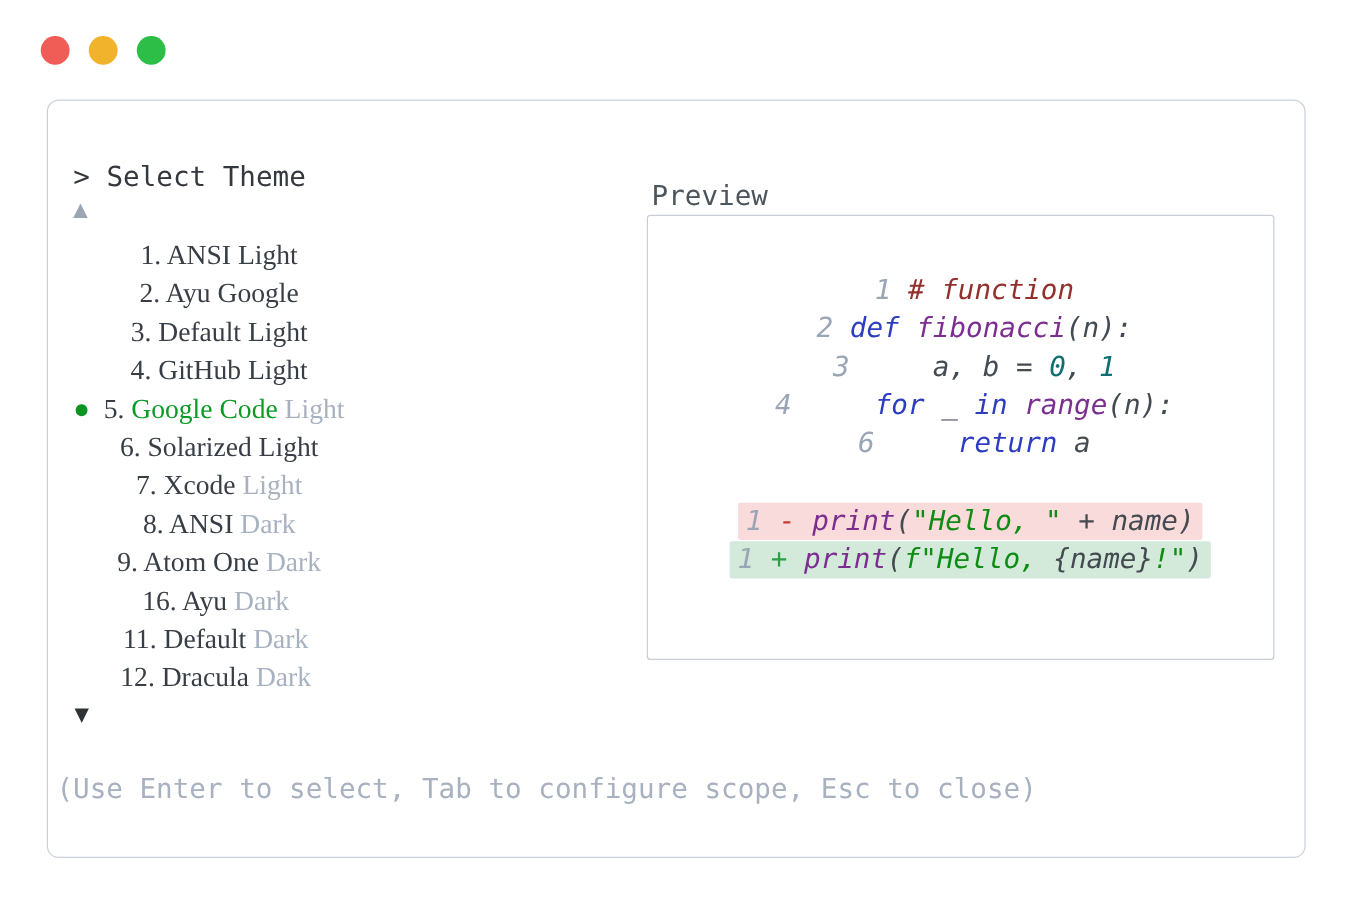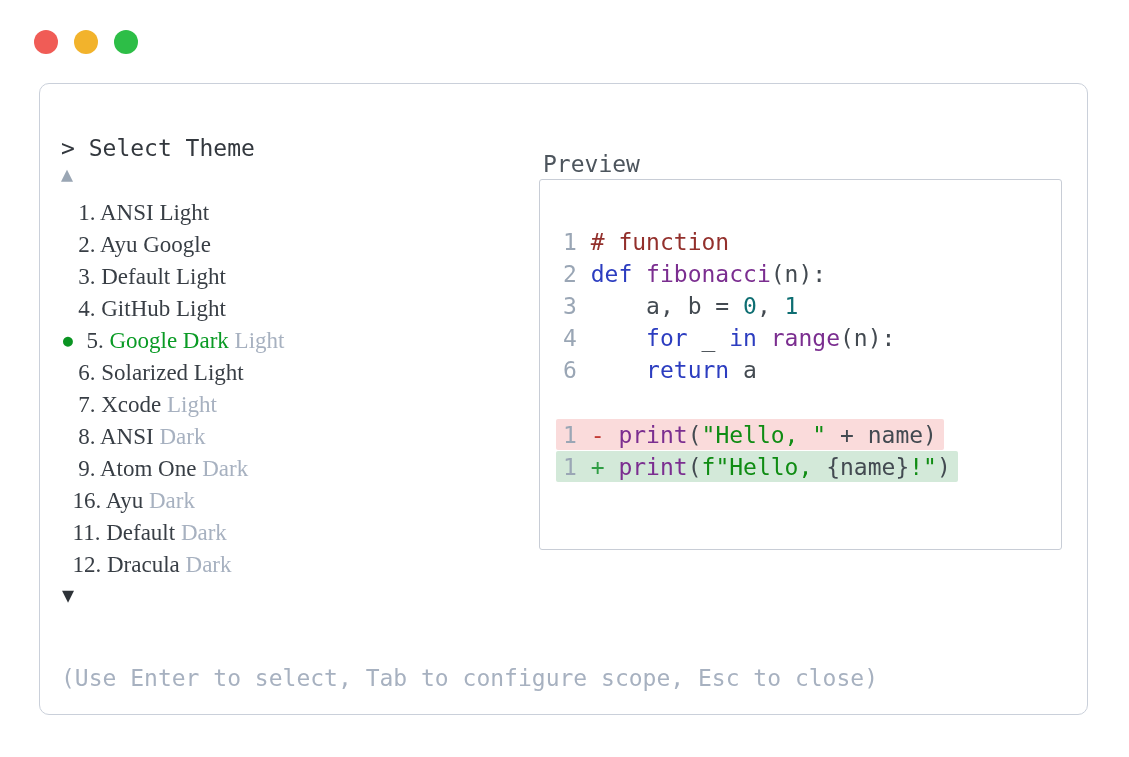--- a/index.html
+++ b/index.html
@@ -1,17 +1,17 @@
 <!DOCTYPE html>
 <html><head>
 <meta charset="utf-8">
 <style>
   html,body{margin:0;padding:0;overflow:hidden;}
   body{width:1129px;height:757px;background:#ffffff;font-family:"DejaVu Sans Mono","Liberation Mono",monospace;}
-  .stage{position:relative;width:1129px;height:757px;background:#ffffff;}
+  .stage{position:relative;width:1129px;height:757px;background:#ffffff;text-align:center;}
 
   
   .traffic{position:absolute;left:34px;top:30px;display:flex;gap:16px;}
   .dot{width:24px;height:24px;border-radius:50%;}
 
   
   .panel{position:absolute;left:39px;top:83px;width:1049px;height:632px;
          border:1.5px solid #cad0da;border-radius:10px;background:#ffffff;box-sizing:border-box;}
 
   .mono{font-size:23px;line-height:32px;white-space:pre;}
@@ -21,26 +21,26 @@
   .arrow-down{position:absolute;left:22px;top:499px;font-size:20px;line-height:24px;color:#2e3338;}
 
   .theme-list{position:absolute;left:21px;top:113px;}
   .row{font-size:23px;line-height:32px;white-space:pre;color:#383e45;font-family:Liberation Serif, serif;}
   .row .bullet{color:#0a9422;}
   .row .num{color:#383e45;}
   .row .name{color:#383e45;}
   .row .name.selected{color:#0a9b25;}
   .row .variant{color:#a7b1c0;}
 
-  .help{position:absolute;left:21px;top:558px;color:#a7b1c0;margin-top:20px;}
+  .help{position:absolute;left:7px;top:558px;color:#a7b1c0;}
 
   .preview-label{position:absolute;left:503px;top:48px;color:#4d555d;margin-top:16px;}
   .preview-box{position:absolute;left:499px;top:95px;width:523px;height:371px;
                border:1.5px solid #c8cdd6;border-radius:3px;background:#ffffff;
-               box-sizing:border-box;padding:46px 0 0 23px;overflow:hidden;}
+               box-sizing:border-box;padding:46px 0 0 23px;overflow:hidden;font-style:italic;}
 
   .code-line{font-size:23px;line-height:32px;white-space:pre;}
   .lnum{color:#9aa6b5;}
   .lwrap{border-radius:2px;}
   .lwrap.removed{background:#fadbdb;padding:2.5px 7px;margin-left:-7px;}
   .lwrap.added{background:#d3e9d9;padding:2.5px 7px;margin-left:-7px;}
 
   .c-plain{color:#434a51;}
   .c-comment{color:#93302c;}
   .c-keyword{color:#2c3dc0;}
@@ -65,21 +65,21 @@
 
     <div class="prompt mono">&gt; Select Theme</div>
 
     <div class="arrow-up">▲</div>
 
     <div class="theme-list" id="theme-list">
         <div class="row"><span class="bullet"> </span><span class="num">  1. </span><span class="name">ANSI Light</span><span class="variant"></span></div>
         <div class="row"><span class="bullet"> </span><span class="num">  2. </span><span class="name">Ayu Google</span><span class="variant"></span></div>
         <div class="row"><span class="bullet"> </span><span class="num">  3. </span><span class="name">Default Light</span><span class="variant"></span></div>
         <div class="row"><span class="bullet"> </span><span class="num">  4. </span><span class="name">GitHub Light</span><span class="variant"></span></div>
-        <div class="row"><span class="bullet">●</span><span class="num">  5. </span><span class="name selected">Google Dark</span><span class="variant"> Light</span></div>
+        <div class="row"><span class="bullet">●</span><span class="num">  5. </span><span class="name selected">Google Code</span><span class="variant"> Light</span></div>
         <div class="row"><span class="bullet"> </span><span class="num">  6. </span><span class="name">Solarized Light</span><span class="variant"></span></div>
         <div class="row"><span class="bullet"> </span><span class="num">  7. </span><span class="name">Xcode</span><span class="variant"> Light</span></div>
         <div class="row"><span class="bullet"> </span><span class="num">  8. </span><span class="name">ANSI</span><span class="variant"> Dark</span></div>
         <div class="row"><span class="bullet"> </span><span class="num">  9. </span><span class="name">Atom One</span><span class="variant"> Dark</span></div>
         <div class="row"><span class="bullet"> </span><span class="num"> 16. </span><span class="name">Ayu</span><span class="variant"> Dark</span></div>
         <div class="row"><span class="bullet"> </span><span class="num"> 11. </span><span class="name">Default</span><span class="variant"> Dark</span></div>
         <div class="row"><span class="bullet"> </span><span class="num"> 12. </span><span class="name">Dracula</span><span class="variant"> Dark</span></div>
       </div>
 
     <div class="arrow-down">▼</div>

